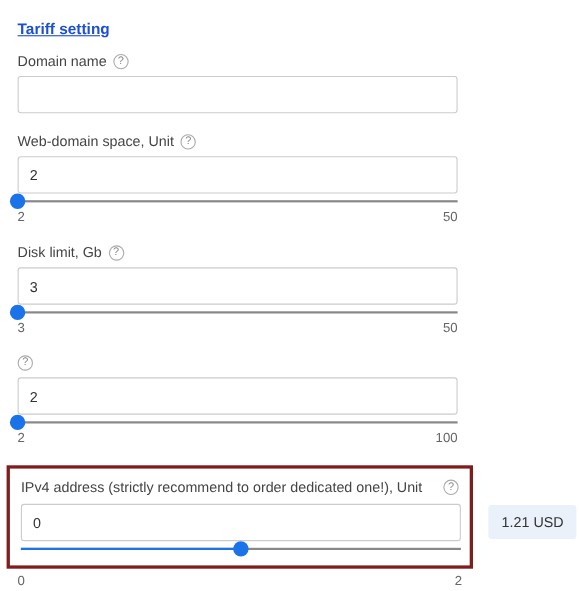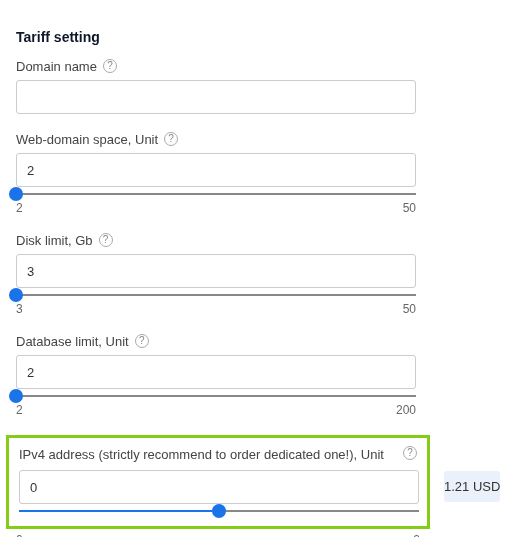--- a/index.html
+++ b/index.html
@@ -8,30 +8,31 @@
     padding: 14px 16px;
     font-family: -apple-system, BlinkMacSystemFont, "Segoe UI", Arial, sans-serif;
     font-size: 13px;
     color: #333;
     width: 526px;
     background: #fff;
   }
   .page-title {
     font-size: 14px;
     font-weight: 700;
-    color: #0f172a;
-    margin: 15px 0 14px 0;
+    color: #1d4ed8;
+    margin: 4px 0 14px 0;
+    text-decoration: underline;
   }
   .field {
     margin-bottom: 18px;
     position: relative;
   }
   .field-label-row {
     display: flex;
-    align-items: flex-start;
+    align-items: center;
     gap: 6px;
     margin-bottom: 6px;
     color: #444;
     font-size: 13px;
   }
   .help-icon {
     display: inline-flex;
     align-items: center;
     justify-content: center;
     width: 14px;
@@ -82,39 +83,39 @@
   }
   .slider-labels {
     display: flex;
     justify-content: space-between;
     width: 400px;
     font-size: 12px;
     color: #666;
     margin-top: 6px;
   }
   .highlighted {
-    border: 3px solid #84cc16;
+    border: 3px solid #7f1d1d;
     padding: 8px 10px 14px 10px;
     width: 424px;
     margin-left: -10px;
   }
   .highlighted .text-input { width: 400px; }
   .highlighted .slider-wrap { width: 400px; }
   .highlighted .field-label-row { justify-content: space-between; }
   .highlighted .label-text { flex: 1; padding-right: 6px; line-height: 1.4; }
   .ipv4-row {
     display: flex;
     align-items: flex-end;
     gap: 14px;
   }
   .price-badge {
     background: #eaf1fb;
     color: #333;
     font-size: 13px;
-    padding: 8px 0;
+    padding: 8px 12px;
     border-radius: 3px;
     white-space: nowrap;
     align-self: center;
     margin-bottom: 10px;
   }
   .outside-labels {
     display: flex;
     justify-content: space-between;
     width: 404px;
     font-size: 12px;
@@ -166,33 +167,32 @@
     </div>
   </div>
   <div class="slider-labels">
     <span>3</span>
     <span>50</span>
   </div>
 </div>
 
 <div class="field">
   <div class="field-label-row">
-    <span>Database limit, Unit</span>
     <span class="help-icon">?</span>
   </div>
   <input class="text-input" type="text" value="2" style="">
   <div class="slider-wrap">
     <div class="slider-track">
       <div class="slider-fill" style="width:0%"></div>
       <div class="slider-thumb" style="left:0%"></div>
     </div>
   </div>
   <div class="slider-labels">
     <span>2</span>
-    <span>200</span>
+    <span>100</span>
   </div>
 </div>
 
 <div class="ipv4-row">
   <div>
     <div class="field highlighted" style="margin-bottom:0">
       <div class="field-label-row">
         <span class="label-text">IPv4 address (strictly recommend to order dedicated one!), Unit</span>
         <span class="help-icon">?</span>
       </div>

